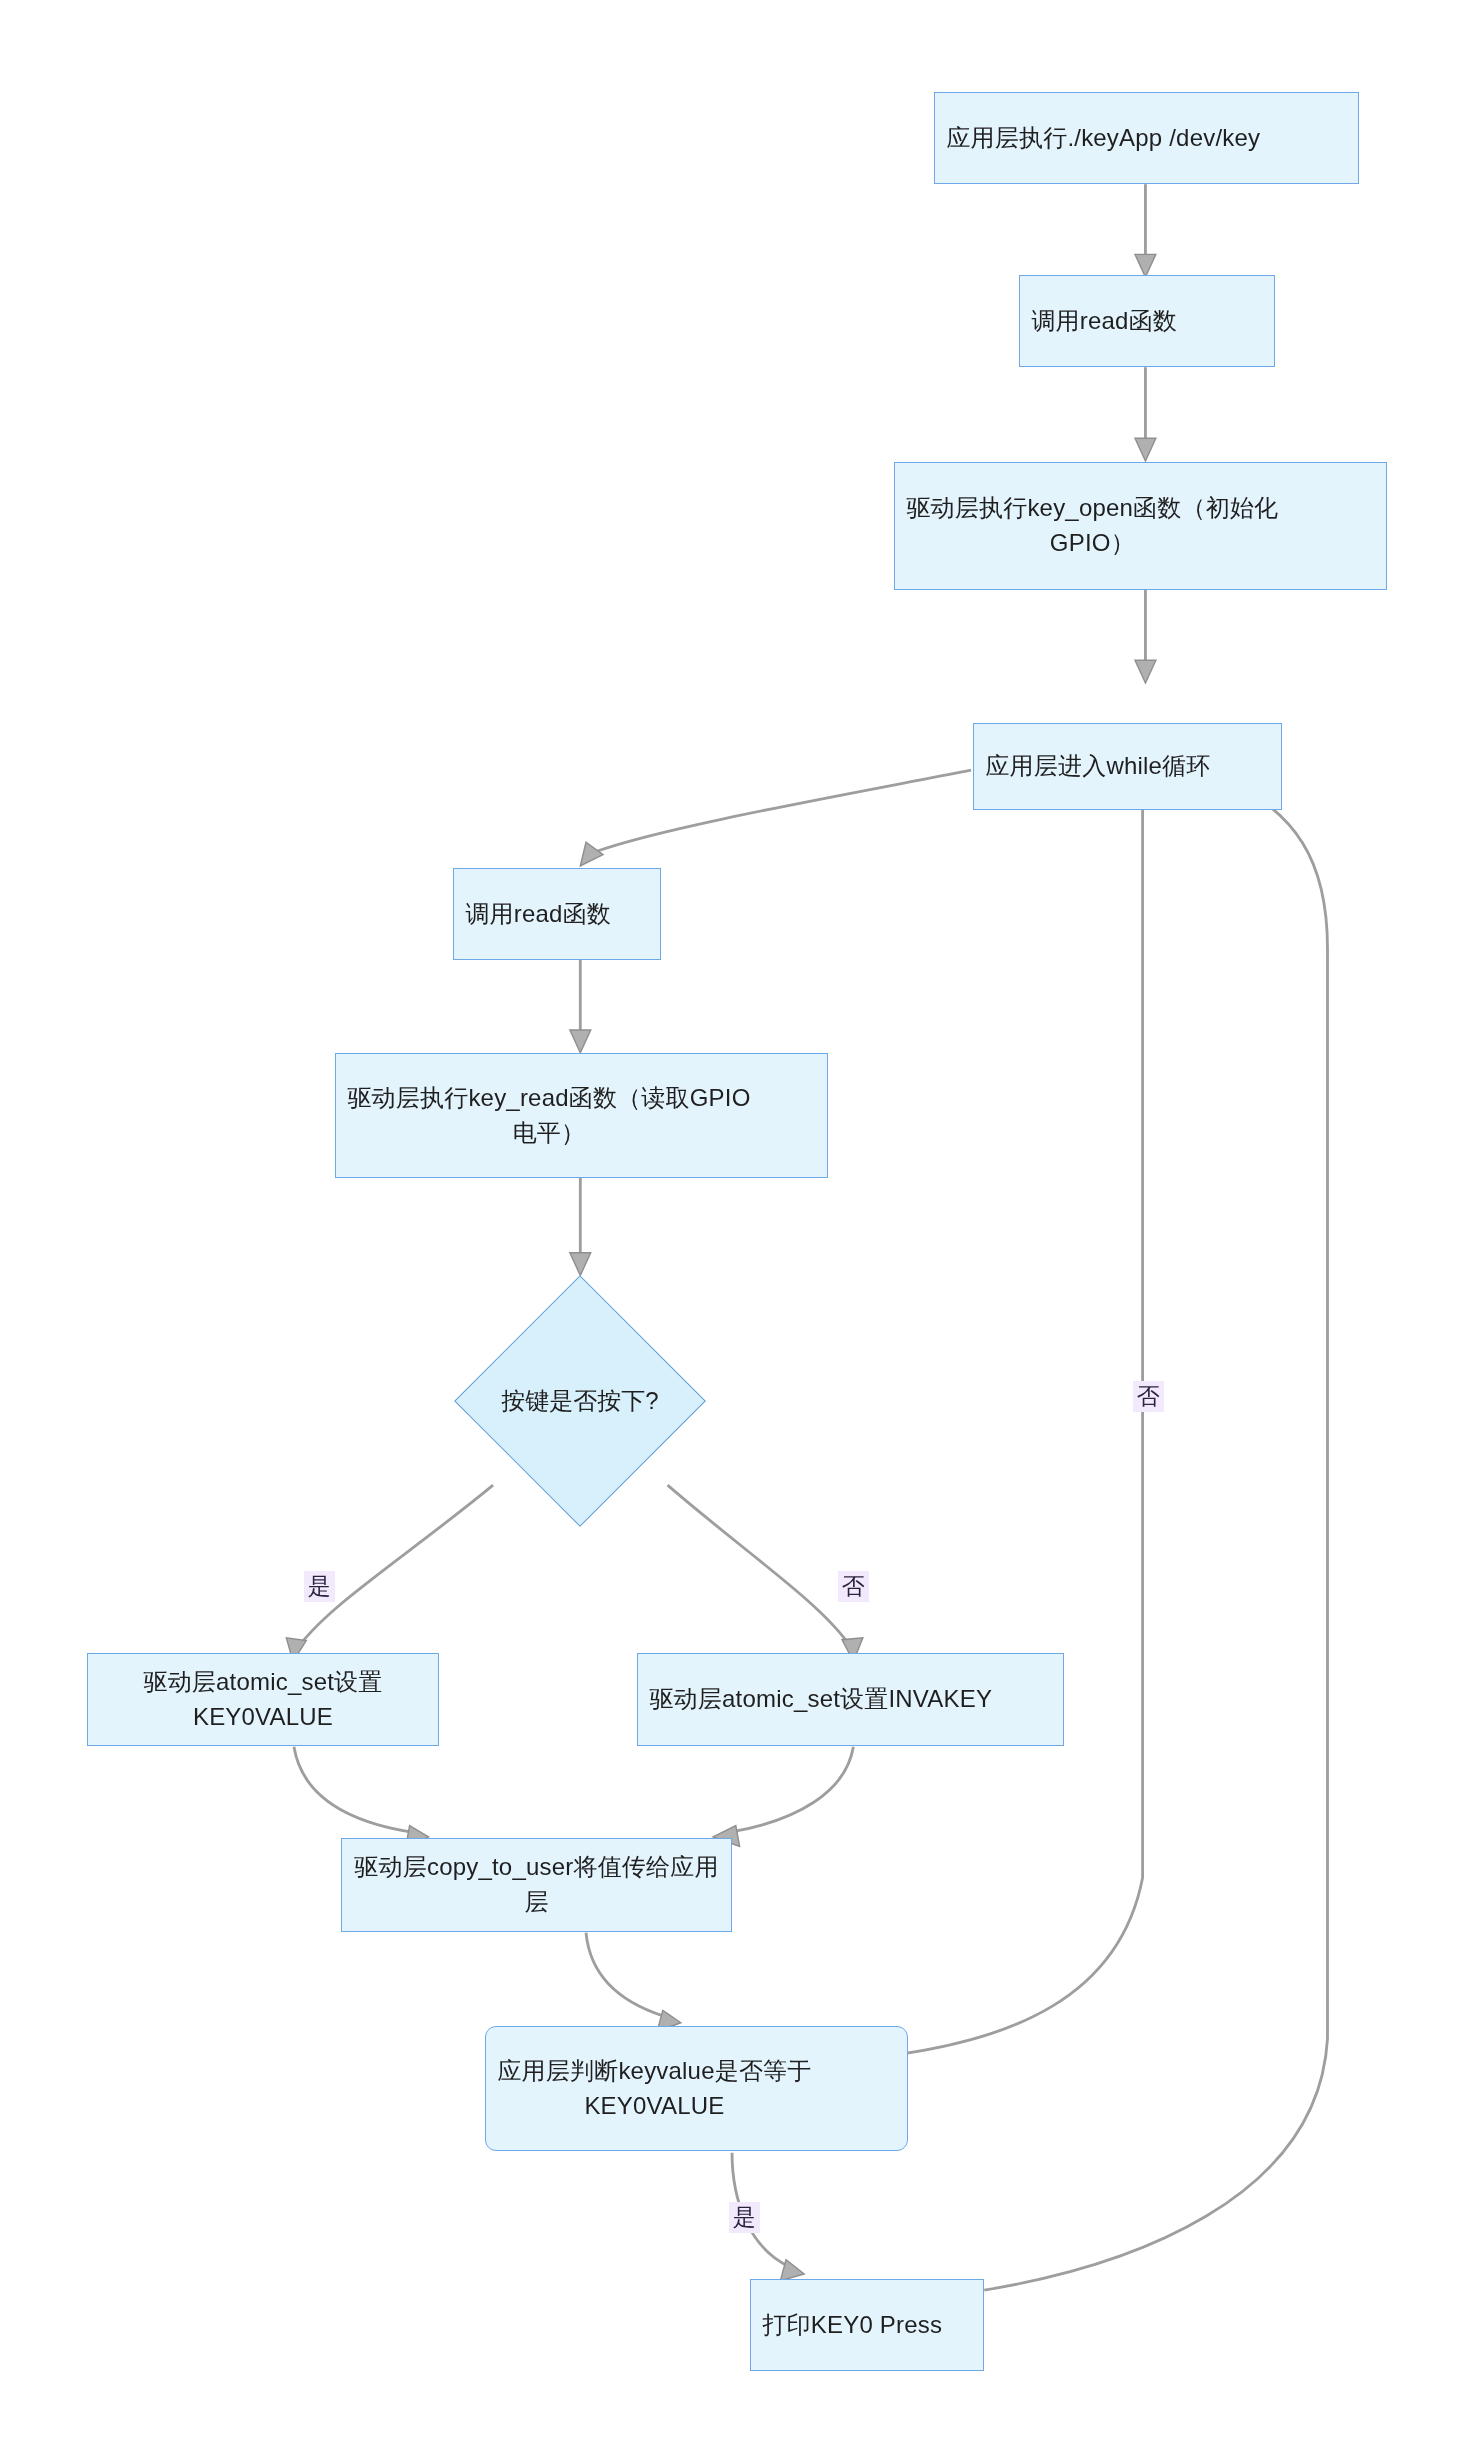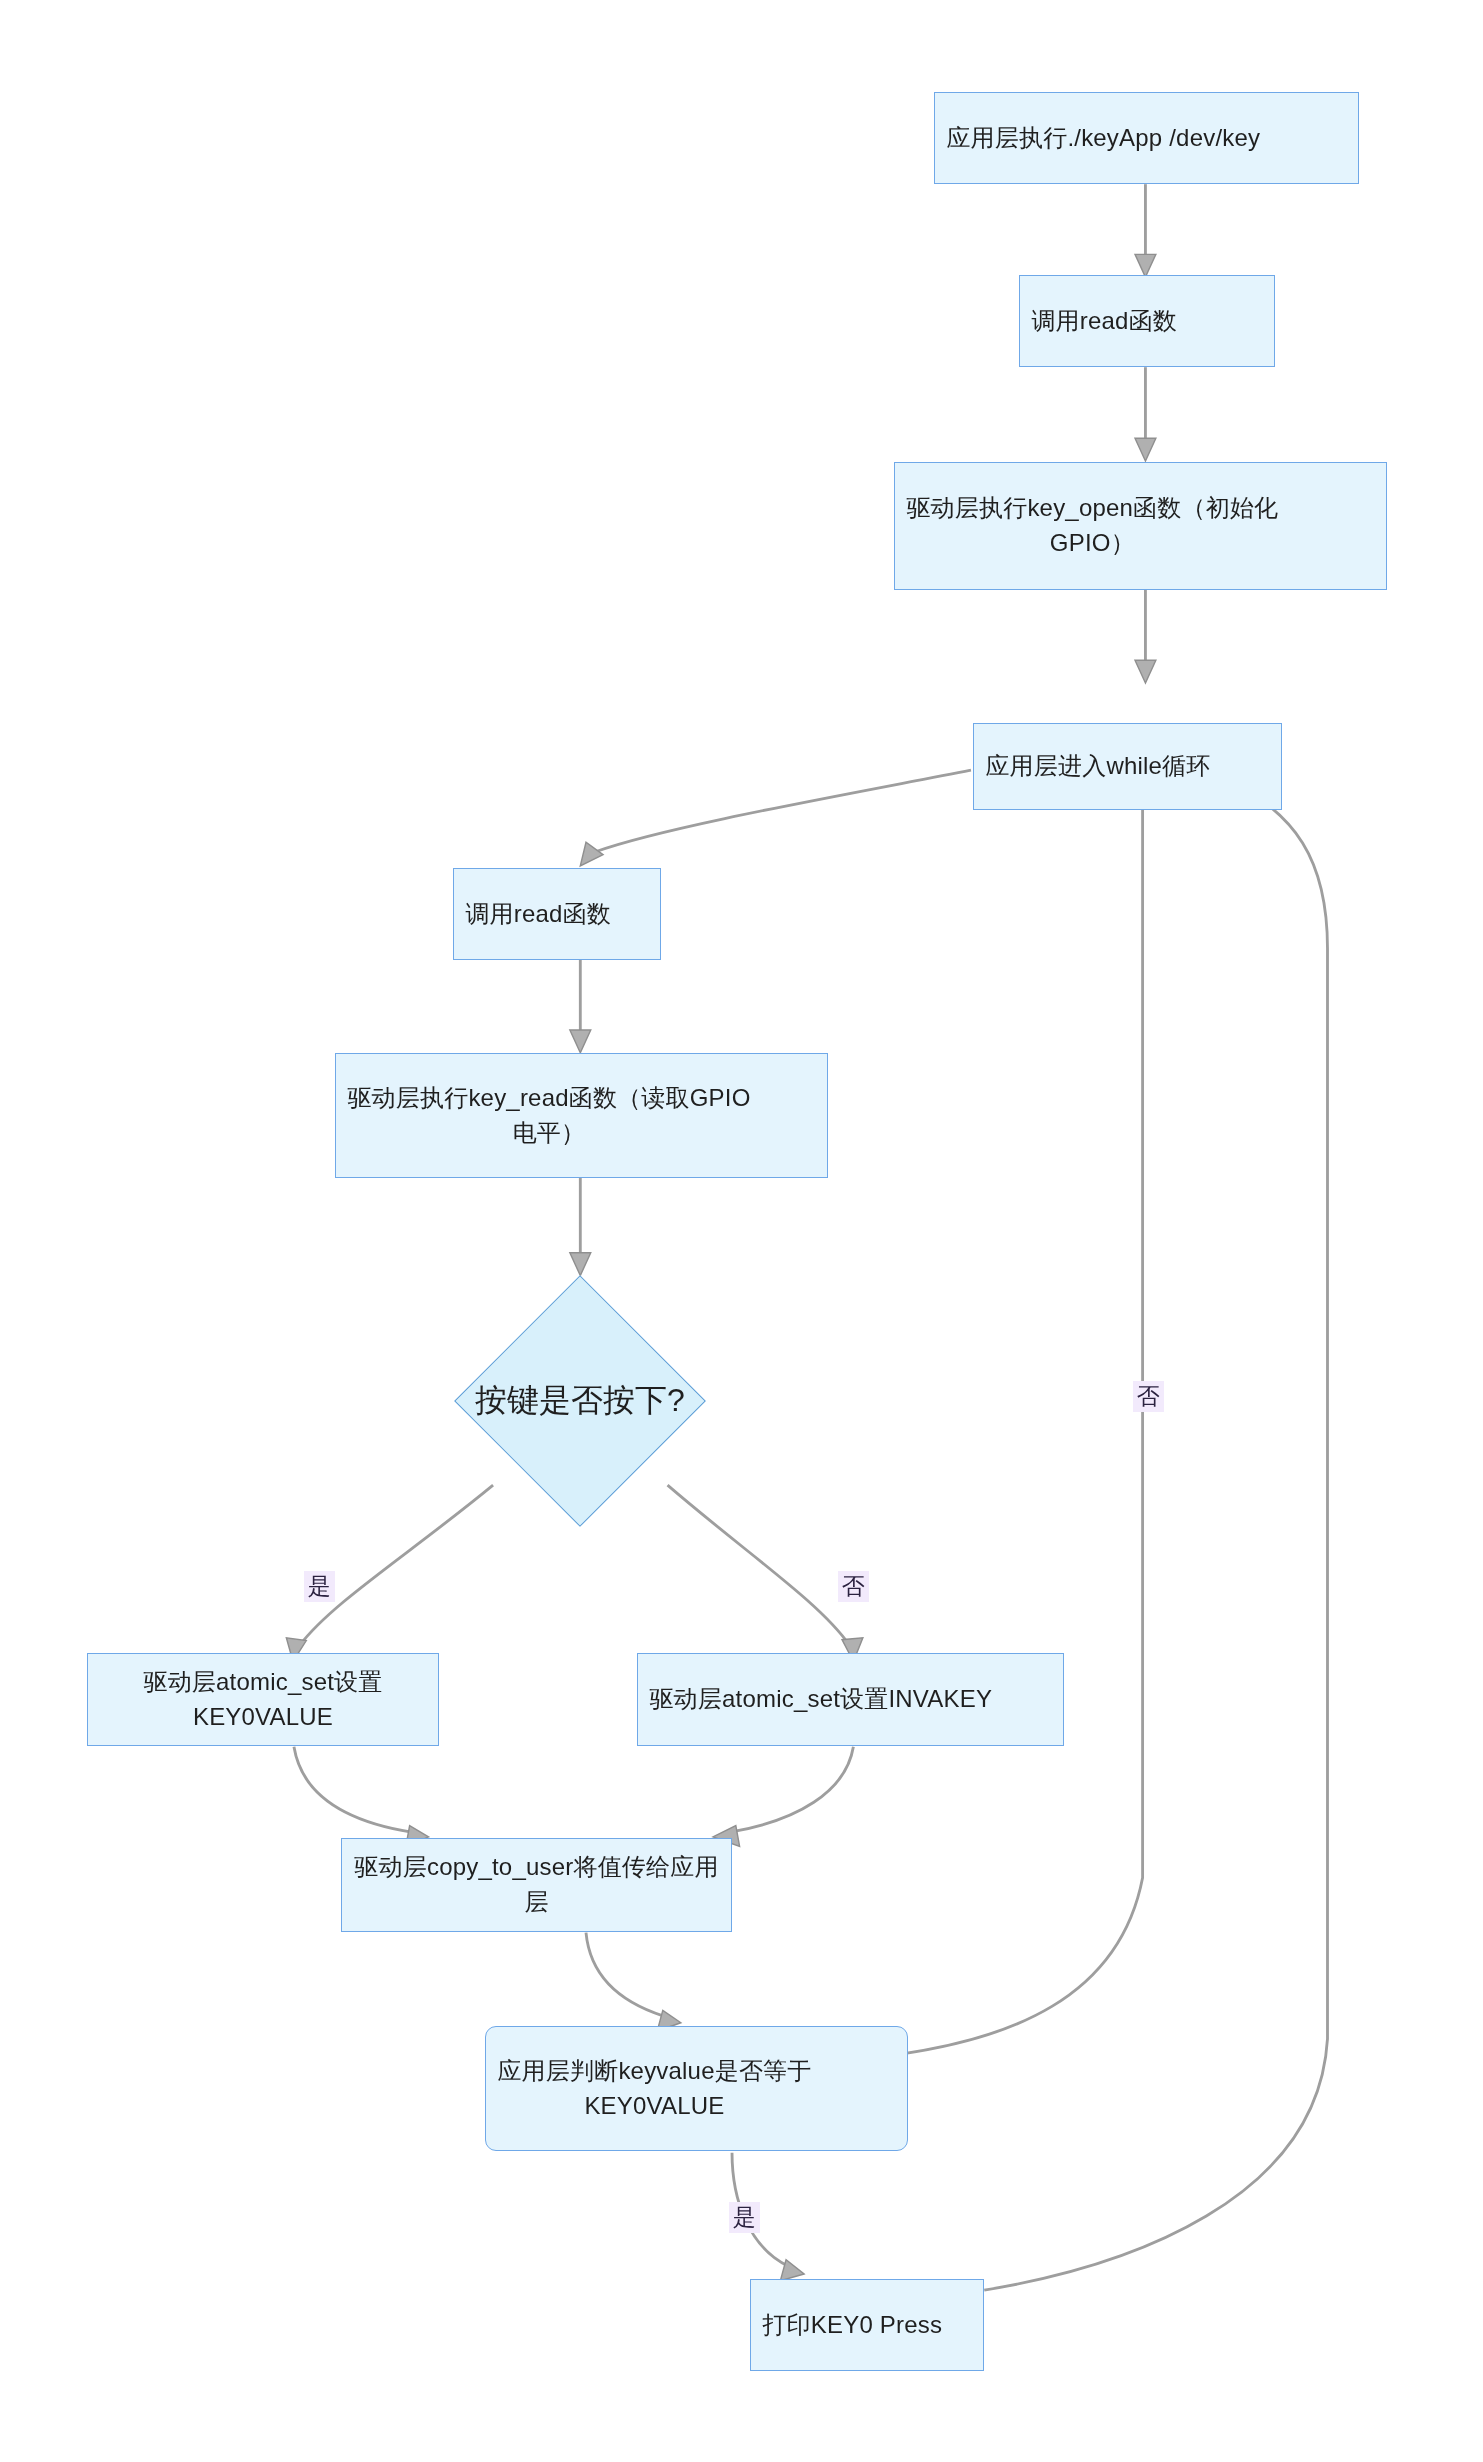--- a/index.html
+++ b/index.html
@@ -69,21 +69,21 @@
     background: #d8f0fb;
     border: 1.9px solid #5b9bd5;
     transform: translate(-50%, -50%) rotate(45deg);
     transform-origin: center center;
   }
   .decision .dia-text {
     position: relative;
     z-index: 2;
     text-align: center;
     color: #1f1f1f;
-    font-size: 32px;
+    font-size: 24px;
     line-height: 1.4;
     white-space: pre-line;
   }
   .edge-label {
     position: absolute;
     background: #f2eafc;
     color: #2b2240;
     font-size: 23px;
     line-height: 1.1;
     padding: 2.8px 3.8px;

